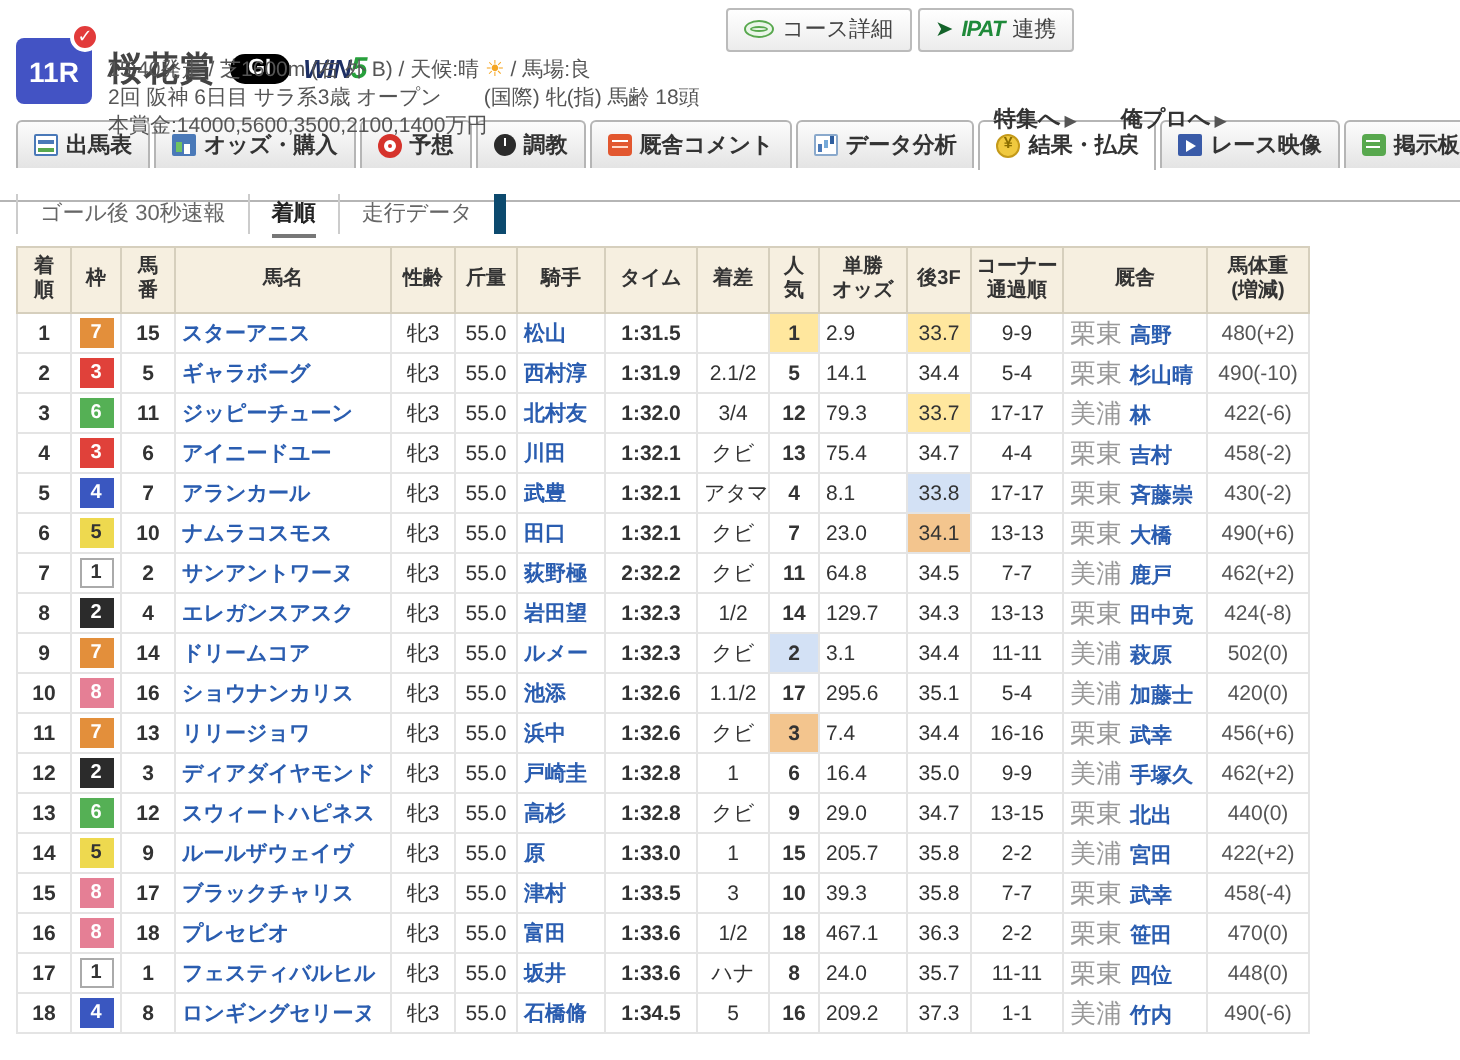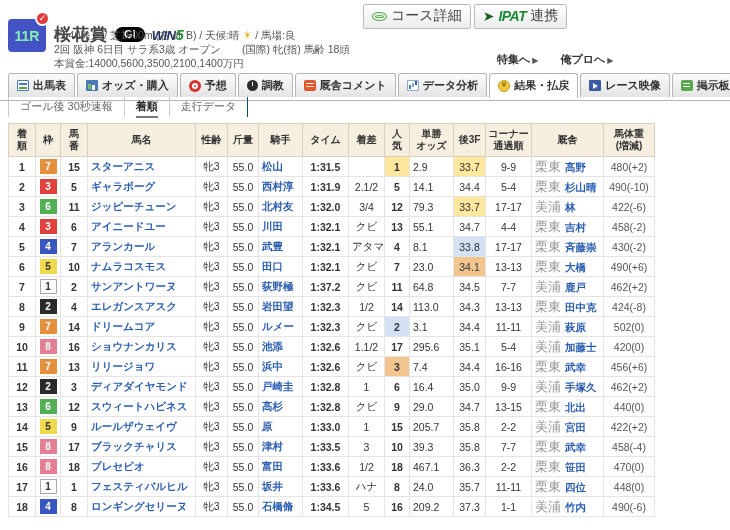--- a/index.html
+++ b/index.html
@@ -6,54 +6,54 @@
   html,body { margin:0; padding:0; }
   body {
     width:730px; height:530px; overflow:hidden; background:#fff;
     font-family:"Liberation Sans","DejaVu Sans",sans-serif;
     font-size:11px; color:#333; position:relative;
   }
   
   .race-header { position:relative; height:76px; }
   .race-no-box {
     position:absolute; left:8px; top:19px; width:38px; height:33px;
-    background:#4353c4; border-radius:4px; color:#86efac; font-weight:bold;
+    background:#4353c4; border-radius:4px; color:#ffffff; font-weight:bold;
     font-size:14px; display:flex; align-items:center; justify-content:center;
   }
   .check-badge {
     position:absolute; left:35px; top:11px; width:15px; height:15px;
     background:#e23b3b; border:2px solid #fff; border-radius:50%;
     color:#fff; font-size:9px; line-height:11px; text-align:center; font-weight:bold;
   }
   .title-row { position:absolute; left:54px; top:23px; display:flex; align-items:center; gap:7px; }
   .race-title { font-size:17px; font-weight:bold; color:#444; letter-spacing:1px; }
   .grade-pill {
     background:#000000; color:#fff; border-radius:10px; padding:1px 9px 2px;
     font-size:11px; font-weight:bold; 
   }
   .win5 { font-style:italic; font-weight:bold; font-size:13px; color:#1d2f63; letter-spacing:-0.5px; }
   .win5 .five { color:#27a03c; font-size:15px; }
   .race-meta { position:absolute; left:54px; top:28px; color:#555; font-size:10.5px; line-height:14px; }
   .sun { color:#f5a623; font-size:11px; }
   .hdr-buttons { position:absolute; left:363px; top:4px; display:flex; gap:3px; }
   .hdr-btn {
     border:1px solid #bbb; background:linear-gradient(#ffffff,#ececec);
-    border-radius:2px; padding:2px 8px 3px; font-size:14px; color:#444;
+    border-radius:2px; padding:2px 8px 3px; font-size:11px; color:#444;
     display:flex; align-items:center; gap:4px; cursor:pointer; white-space:nowrap;
   }
   .i-course { width:15px; height:9px; border:1px solid #58a84e; border-radius:50%; position:relative; background:#eaf6e8; }
   .i-course::after { content:""; position:absolute; inset:2px; border:1px solid #58a84e; border-radius:50%; }
   .ipat-logo { color:#1f8a3a; font-weight:bold; font-style:italic; letter-spacing:-0.5px; }
   .ipat-arrow { color:#14632a; font-weight:bold; font-style:italic; }
   .hdr-links { position:absolute; left:497px; top:52px; display:flex; gap:22px; }
   .hdr-link { font-weight:bold; color:#333; cursor:pointer; font-size:11px; }
   .hdr-link .arr { font-size:8px; color:#555; margin-left:2px; }
   
   .tab-bar {
-    display:flex; gap:2px; align-items:flex-end; padding:0 0 3px 8px;
+    display:flex; gap:2px; align-items:flex-end; padding:0 0 16px 8px;
     border-bottom:1px solid #b5b5b5; height:25px;
   }
   .tab {
     display:flex; align-items:center; gap:4px; font-weight:bold; font-size:11px;
     color:#333; background:linear-gradient(#fcfcfc,#e4e4e4);
     border:1px solid #b5b5b5; border-bottom:none; border-radius:3px 3px 0 0;
     padding:4px 8px 4px; cursor:pointer; white-space:nowrap;
   }
   .tab.active { background:#fff; margin-bottom:-1px; padding-bottom:5px; }
   
@@ -72,21 +72,21 @@
   .i-data-analysis::after { content:""; position:absolute; left:1px; bottom:1px; width:2px; height:4px; background:#4a79b8; box-shadow:3px -2px 0 #76a9d8, 6px -4px 0 #2f5e9e; }
   .i-results-payout { background:#f0c93f; border:1px solid #c49a1a; border-radius:50%; width:12px; height:12px; }
   .i-results-payout::after { content:"¥"; position:absolute; left:2.5px; top:-1px; font-size:8px; color:#8a6d00; font-weight:bold; }
   .i-race-video { background:#3a5ba8; }
   .i-race-video::after { content:""; position:absolute; left:4px; top:3px; border-left:5px solid #fff; border-top:3px solid transparent; border-bottom:3px solid transparent; }
   .i-bbs { background:#58a84e; border-radius:2px; }
   .i-bbs::after { content:""; position:absolute; left:2px; top:3px; width:7px; height:1px; background:#fff; box-shadow:0 3px 0 #fff; }
   
   .subtab-bar { display:flex; align-items:center; height:22px; padding:2px 8px 12px; font-size:11px; color:#666; }
   .subtab { padding:2px 11px 3px; border-left:1px solid #ccc; cursor:pointer; white-space:nowrap; }
-  .subtab:last-child { border-right:1px solid #0c4a6e; }
+  .subtab:last-child { border-right:6px solid #0c4a6e; }
   .subtab.active { color:#222; font-weight:bold; }
   .subtab.active span { border-bottom:2px solid #777; padding-bottom:4px; }
   
   table.results {
     border-collapse:collapse; table-layout:fixed; width:646px;
     margin:0 0 0 8px; font-size:10.5px;
   }
   .results th {
     background:#f6efe0; border:1px solid #d6cfbd; color:#333;
     font-weight:bold; font-size:10px; line-height:12px; padding:4px 1px;
@@ -302,21 +302,21 @@
         <td class="b">4</td>
         <td><span class="fbox f3">3</span></td>
         <td class="b">6</td>
         <td class="c-name"><a class="link">アイニードユー</a></td>
         <td>牝3</td>
         <td>55.0</td>
         <td class="c-jockey"><a class="link">川田</a></td>
         <td class="b">1:32.1</td>
         <td>クビ</td>
         <td class="b">13</td>
-        <td class="c-odds">55.1</td>
+        <td class="c-odds">75.4</td>
         <td>34.7</td>
         <td>4-4</td>
         <td class="c-stable"><span class="region">栗東</span><a class="link">吉村</a></td>
         <td class="c-hw">458(-2)</td>
       </tr>
       <tr>
         <td class="b">5</td>
         <td><span class="fbox f4">4</span></td>
         <td class="b">7</td>
         <td class="c-name"><a class="link">アランカール</a></td>
@@ -350,41 +350,41 @@
         <td class="c-hw">490(+6)</td>
       </tr>
       <tr>
         <td class="b">7</td>
         <td><span class="fbox f1">1</span></td>
         <td class="b">2</td>
         <td class="c-name"><a class="link">サンアントワーヌ</a></td>
         <td>牝3</td>
         <td>55.0</td>
         <td class="c-jockey"><a class="link">荻野極</a></td>
-        <td class="b">1:37.2</td>
+        <td class="b">2:32.2</td>
         <td>クビ</td>
         <td class="b">11</td>
         <td class="c-odds">64.8</td>
         <td>34.5</td>
         <td>7-7</td>
         <td class="c-stable"><span class="region">美浦</span><a class="link">鹿戸</a></td>
         <td class="c-hw">462(+2)</td>
       </tr>
       <tr>
         <td class="b">8</td>
         <td><span class="fbox f2">2</span></td>
         <td class="b">4</td>
         <td class="c-name"><a class="link">エレガンスアスク</a></td>
         <td>牝3</td>
         <td>55.0</td>
         <td class="c-jockey"><a class="link">岩田望</a></td>
         <td class="b">1:32.3</td>
         <td>1/2</td>
         <td class="b">14</td>
-        <td class="c-odds">113.0</td>
+        <td class="c-odds">129.7</td>
         <td>34.3</td>
         <td>13-13</td>
         <td class="c-stable"><span class="region">栗東</span><a class="link">田中克</a></td>
         <td class="c-hw">424(-8)</td>
       </tr>
       <tr>
         <td class="b">9</td>
         <td><span class="fbox f7">7</span></td>
         <td class="b">14</td>
         <td class="c-name"><a class="link">ドリームコア</a></td>

